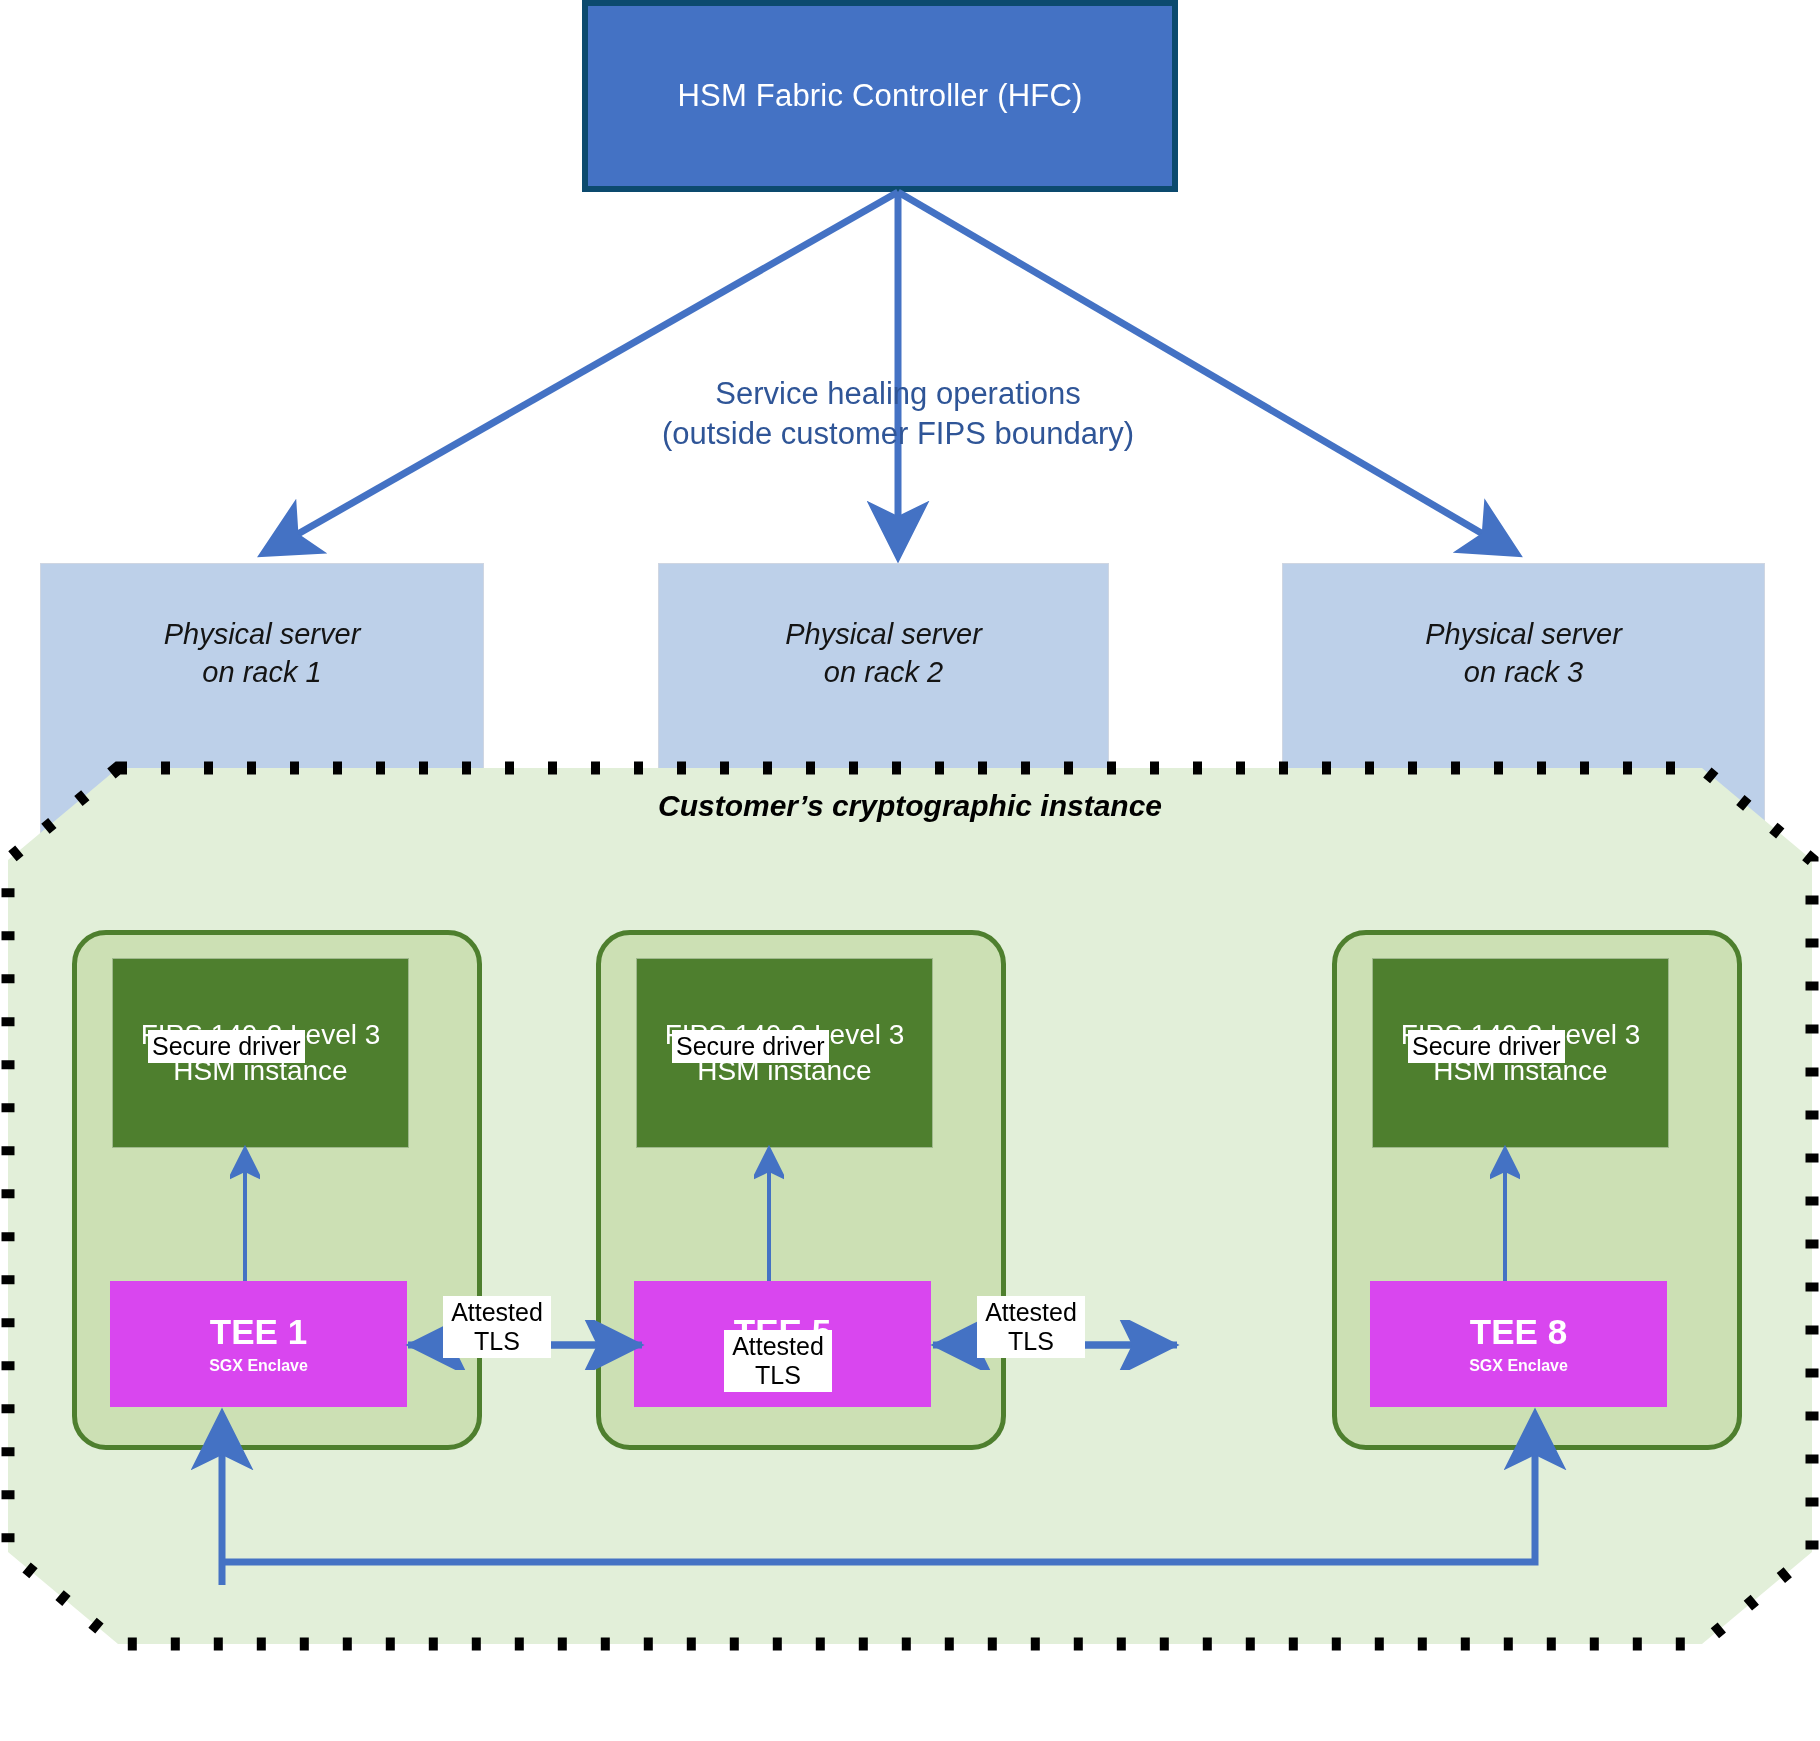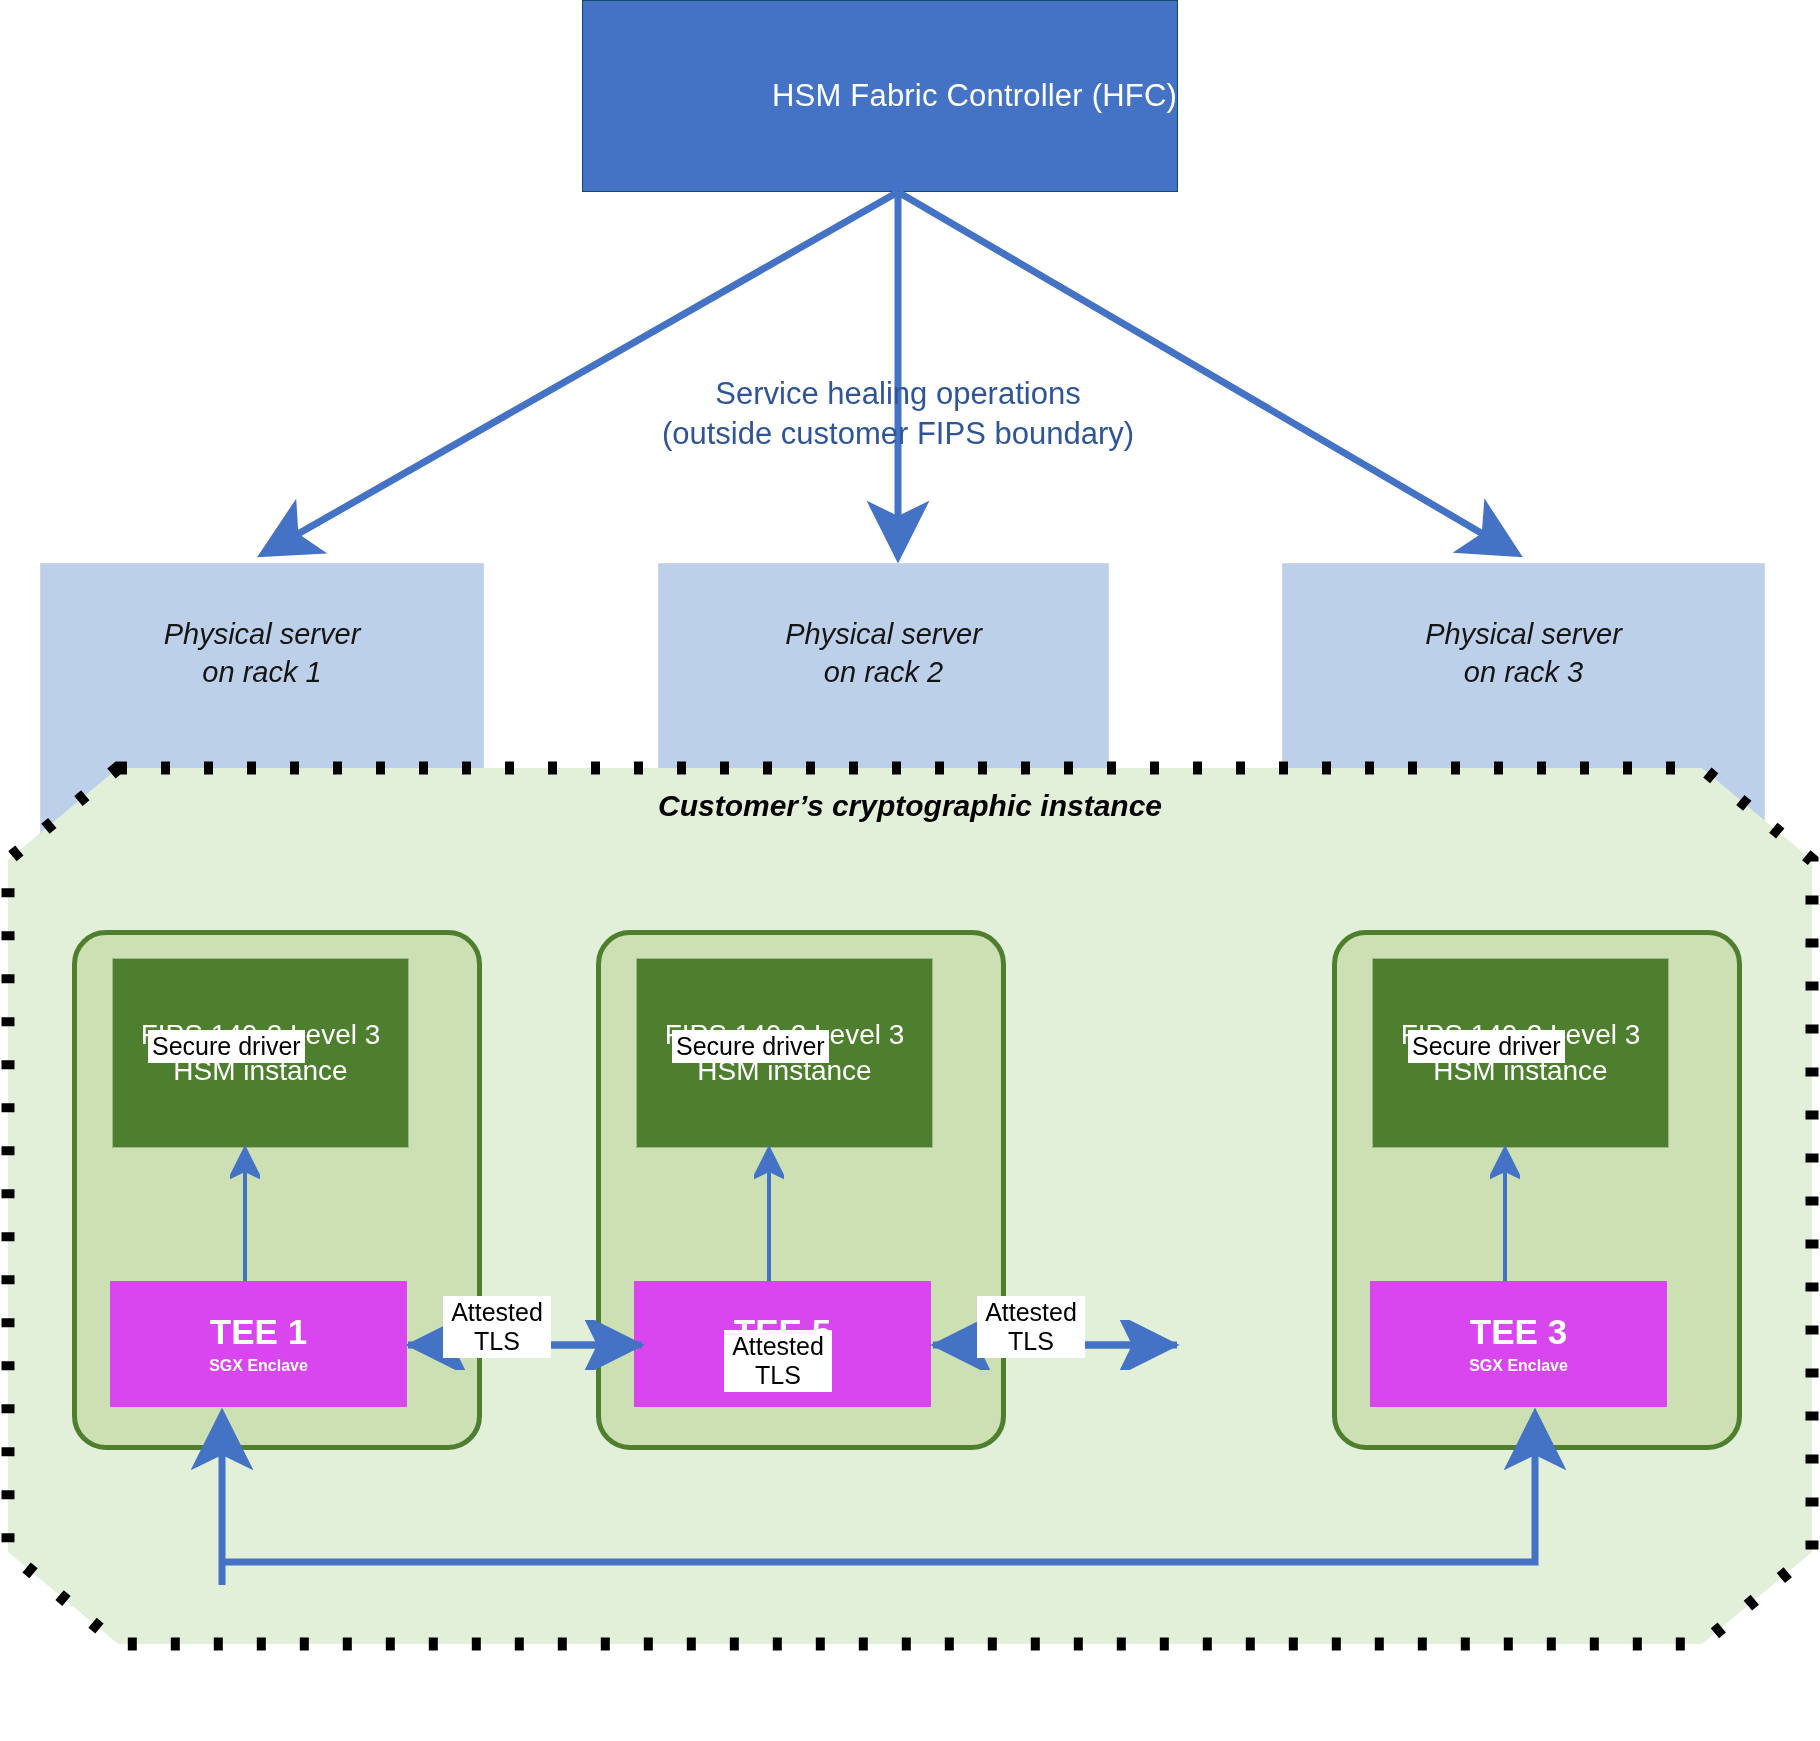--- a/index.html
+++ b/index.html
@@ -3,22 +3,22 @@
 <meta charset="utf-8">
 <style>
   html,body{margin:0;padding:0;background:#ffffff;}
   body{font-family:"Liberation Sans", sans-serif;}
   #canvas{position:relative;width:1820px;height:1741px;background:#fff;overflow:hidden;}
 
   
   .box{position:absolute;box-sizing:border-box;display:flex;flex-direction:column;
        align-items:center;justify-content:center;text-align:center;line-height:1.22;}
 
-  .hfc-box{background:#4472c4;border:1px solid #0c4a6e;color:#ffffff;
-           font-size:31px;letter-spacing:.2px;align-items:flex-end;}
+  .hfc-box{background:#4472c4;border:6px solid #0c4a6e;color:#ffffff;
+           font-size:31px;letter-spacing:.2px;}
 
   .server-box{background:#bdd0e9;border:1px solid #cfd6e2;color:#141414;
               font-style:italic;font-size:29px;line-height:1.3;}
 
   .hsm-box{background:#4e7f2e;border:1px solid #9fb98c;color:#ffffff;font-size:28px;line-height:1.3;}
 
   .tee-box{background:#d946ef;border:0;color:#ffffff;font-weight:bold;}
   .tee-title{font-size:35px;line-height:1.1;margin-bottom:6px;}
   .tee-sub{font-size:16px;line-height:1.1;}
 
@@ -136,21 +136,21 @@
     <span>HSM instance</span>
   </div>
 
   <svg class="conn" style="left:1490px;top:1140px;width:30px;height:150px;pointer-events:none;">
     <line x1="15" y1="148" x2="15" y2="12" stroke="#4472c4" stroke-width="4" marker-end="url(#ah)"></line>
   </svg>
 
   <div class="lbl" style="left:1408px;top:1030px;">Secure driver</div>
 
   <div class="box tee-box" style="left:1370px;top:1281px;width:297px;height:126px;">
-    <span class="tee-title">TEE 3</span>
+    <span class="tee-title">TEE 8</span>
     <span class="tee-sub">SGX Enclave</span>
   </div>
 
   <svg class="conn" style="left:400px;top:1320px;width:250px;height:50px;pointer-events:none;">
     <line x1="242" y1="25" x2="18" y2="25" stroke="#4472c4" stroke-width="7" marker-end="url(#ah)"></line>
     <line x1="8" y1="25" x2="232" y2="25" stroke="#4472c4" stroke-width="7" marker-end="url(#ah)"></line>
   </svg>
   <div class="lbl two" style="left:443px;top:1296px;width:108px;">
     <div>Attested</div>
     <div>TLS</div>

